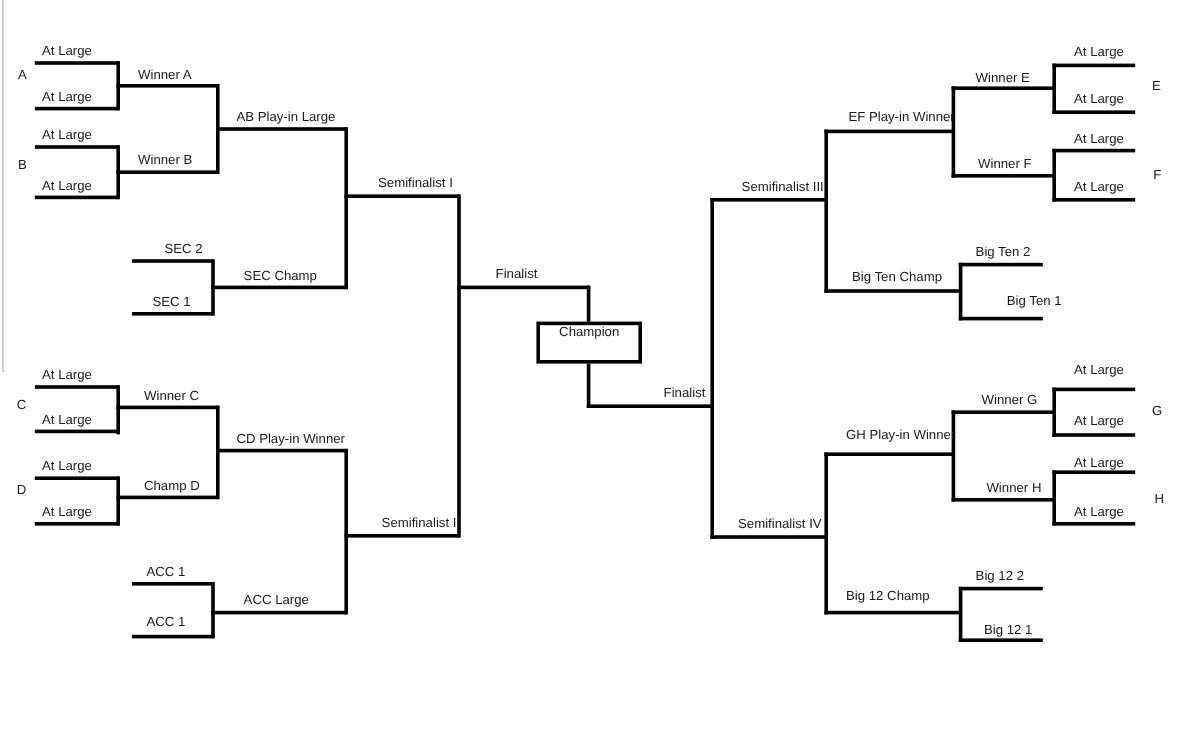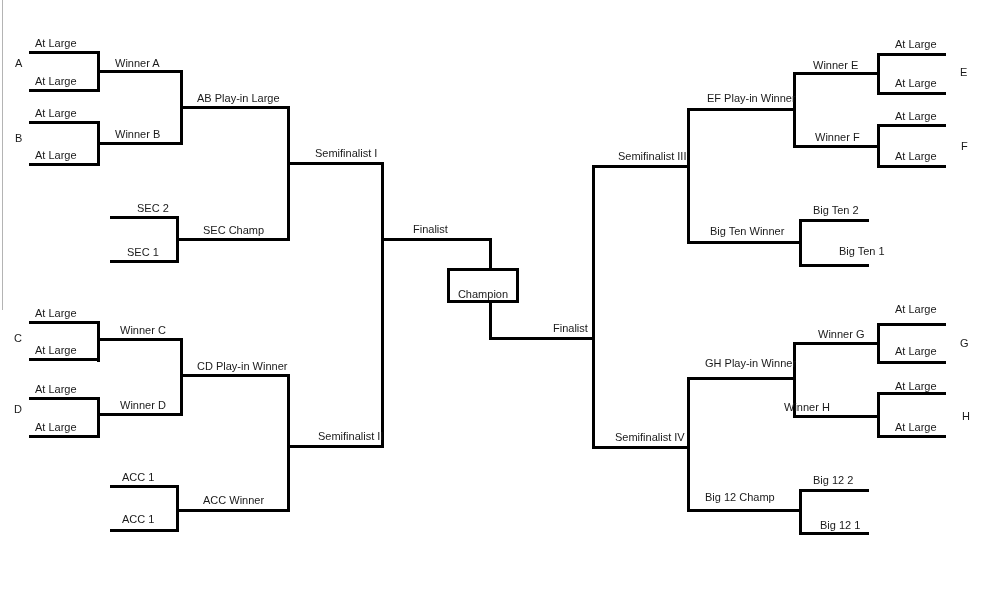--- a/index.html
+++ b/index.html
@@ -4,23 +4,23 @@
 <style>
   html,body{margin:0;padding:0;background:#ffffff;}
   .stage{
     position:relative;width:1000px;height:615px;background:#ffffff;overflow:hidden;
     font-family:"Liberation Sans",sans-serif;font-size:11px;color:#1a1a1a;
   }
   .h{position:absolute;height:3px;background:#000;}
   .v{position:absolute;width:3px;background:#000;}
   .lbl{position:absolute;white-space:nowrap;line-height:13px;}
   .champ-box{
-    position:absolute;left:447px;top:268px;width:72px;height:35px;
+    position:absolute;left:447px;top:268px;width:88px;height:35px;
     border:3px solid #000;box-sizing:border-box;background:#fff;
-    display:flex;align-items:flex-end;justify-content:center;
+    display:flex;align-items:flex-start;justify-content:center;
   }
   .edge{position:absolute;left:2px;top:0;width:1px;height:310px;background:#b4b4b4;}
 </style>
 </head>
 <body>
 
 <div class="stage">
   <div class="edge"></div>
 
   <div class="h" style="left:29px;top:51px;width:70px"></div>
@@ -133,48 +133,48 @@
   <div class="lbl" style="left:203px;top:224px">SEC Champ</div>
   <div class="lbl" style="left:127px;top:246px">SEC 1</div>
   <div class="lbl" style="left:315px;top:147px">Semifinalist I</div>
   <div class="lbl" style="left:35px;top:307px">At Large</div>
   <div class="lbl" style="left:14px;top:332px">C</div>
   <div class="lbl" style="left:35px;top:344px">At Large</div>
   <div class="lbl" style="left:120px;top:324px">Winner C</div>
   <div class="lbl" style="left:35px;top:383px">At Large</div>
   <div class="lbl" style="left:14px;top:403px">D</div>
   <div class="lbl" style="left:35px;top:421px">At Large</div>
-  <div class="lbl" style="left:120px;top:399px">Winner D</div>
+  <div class="lbl" style="left:120px;top:399px">Champ D</div>
   <div class="lbl" style="left:197px;top:360px">CD Play-in Winner</div>
   <div class="lbl" style="left:122px;top:471px">ACC 1</div>
-  <div class="lbl" style="left:203px;top:494px">ACC Winner</div>
+  <div class="lbl" style="left:203px;top:494px">ACC Large</div>
   <div class="lbl" style="left:122px;top:513px">ACC 1</div>
   <div class="lbl" style="left:318px;top:430px">Semifinalist II</div>
   <div class="lbl" style="left:413px;top:223px">Finalist</div>
   <div class="lbl" style="left:553px;top:322px">Finalist</div>
 
   <div class="lbl" style="left:895px;top:38px">At Large</div>
   <div class="lbl" style="left:960px;top:66px">E</div>
   <div class="lbl" style="left:895px;top:77px">At Large</div>
   <div class="lbl" style="left:813px;top:59px">Winner E</div>
   <div class="lbl" style="left:895px;top:110px">At Large</div>
   <div class="lbl" style="left:961px;top:140px">F</div>
   <div class="lbl" style="left:895px;top:150px">At Large</div>
   <div class="lbl" style="left:815px;top:131px">Winner F</div>
   <div class="lbl" style="left:707px;top:92px">EF Play-in Winner</div>
   <div class="lbl" style="left:813px;top:204px">Big Ten 2</div>
-  <div class="lbl" style="left:710px;top:225px">Big Ten Winner</div>
+  <div class="lbl" style="left:710px;top:225px">Big Ten Champ</div>
   <div class="lbl" style="left:839px;top:245px">Big Ten 1</div>
   <div class="lbl" style="left:618px;top:150px">Semifinalist III</div>
   <div class="lbl" style="left:895px;top:303px">At Large</div>
   <div class="lbl" style="left:960px;top:337px">G</div>
   <div class="lbl" style="left:895px;top:345px">At Large</div>
   <div class="lbl" style="left:818px;top:328px">Winner G</div>
   <div class="lbl" style="left:895px;top:380px">At Large</div>
   <div class="lbl" style="left:962px;top:410px">H</div>
   <div class="lbl" style="left:895px;top:421px">At Large</div>
-  <div class="lbl" style="left:784px;top:401px">Winner H</div>
+  <div class="lbl" style="left:822px;top:401px">Winner H</div>
   <div class="lbl" style="left:705px;top:357px">GH Play-in Winner</div>
   <div class="lbl" style="left:813px;top:474px">Big 12 2</div>
   <div class="lbl" style="left:705px;top:491px">Big 12 Champ</div>
   <div class="lbl" style="left:820px;top:519px">Big 12 1</div>
   <div class="lbl" style="left:615px;top:431px">Semifinalist IV</div>
 </div>
 
 </body></html>

